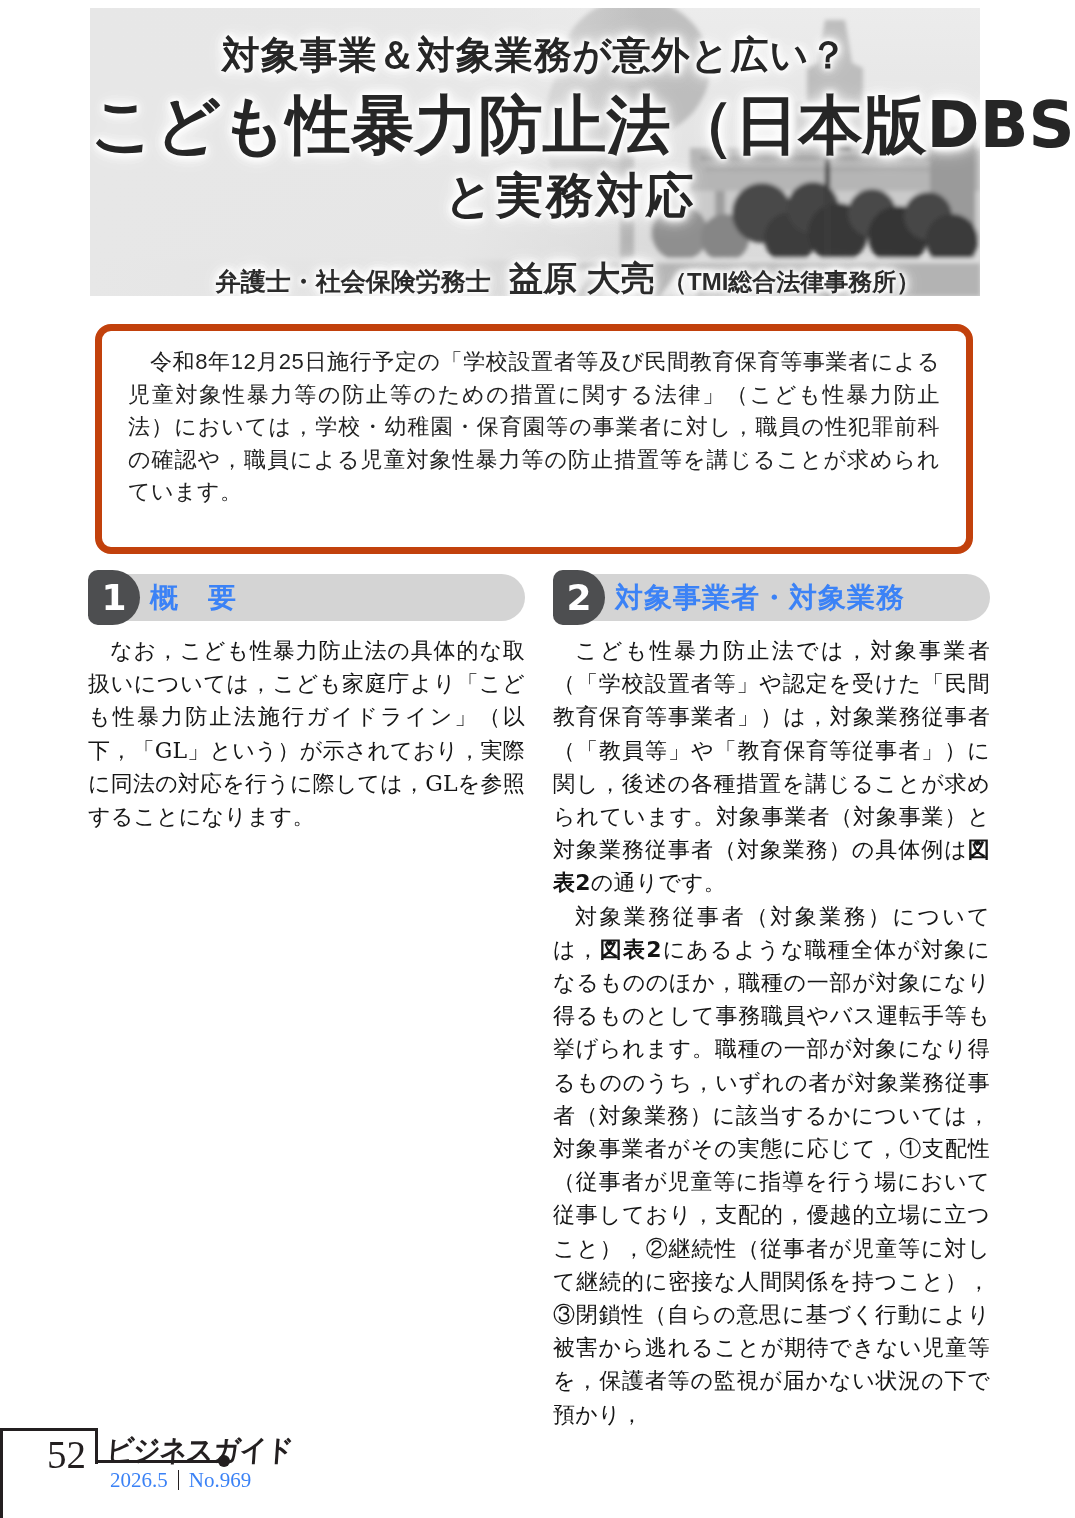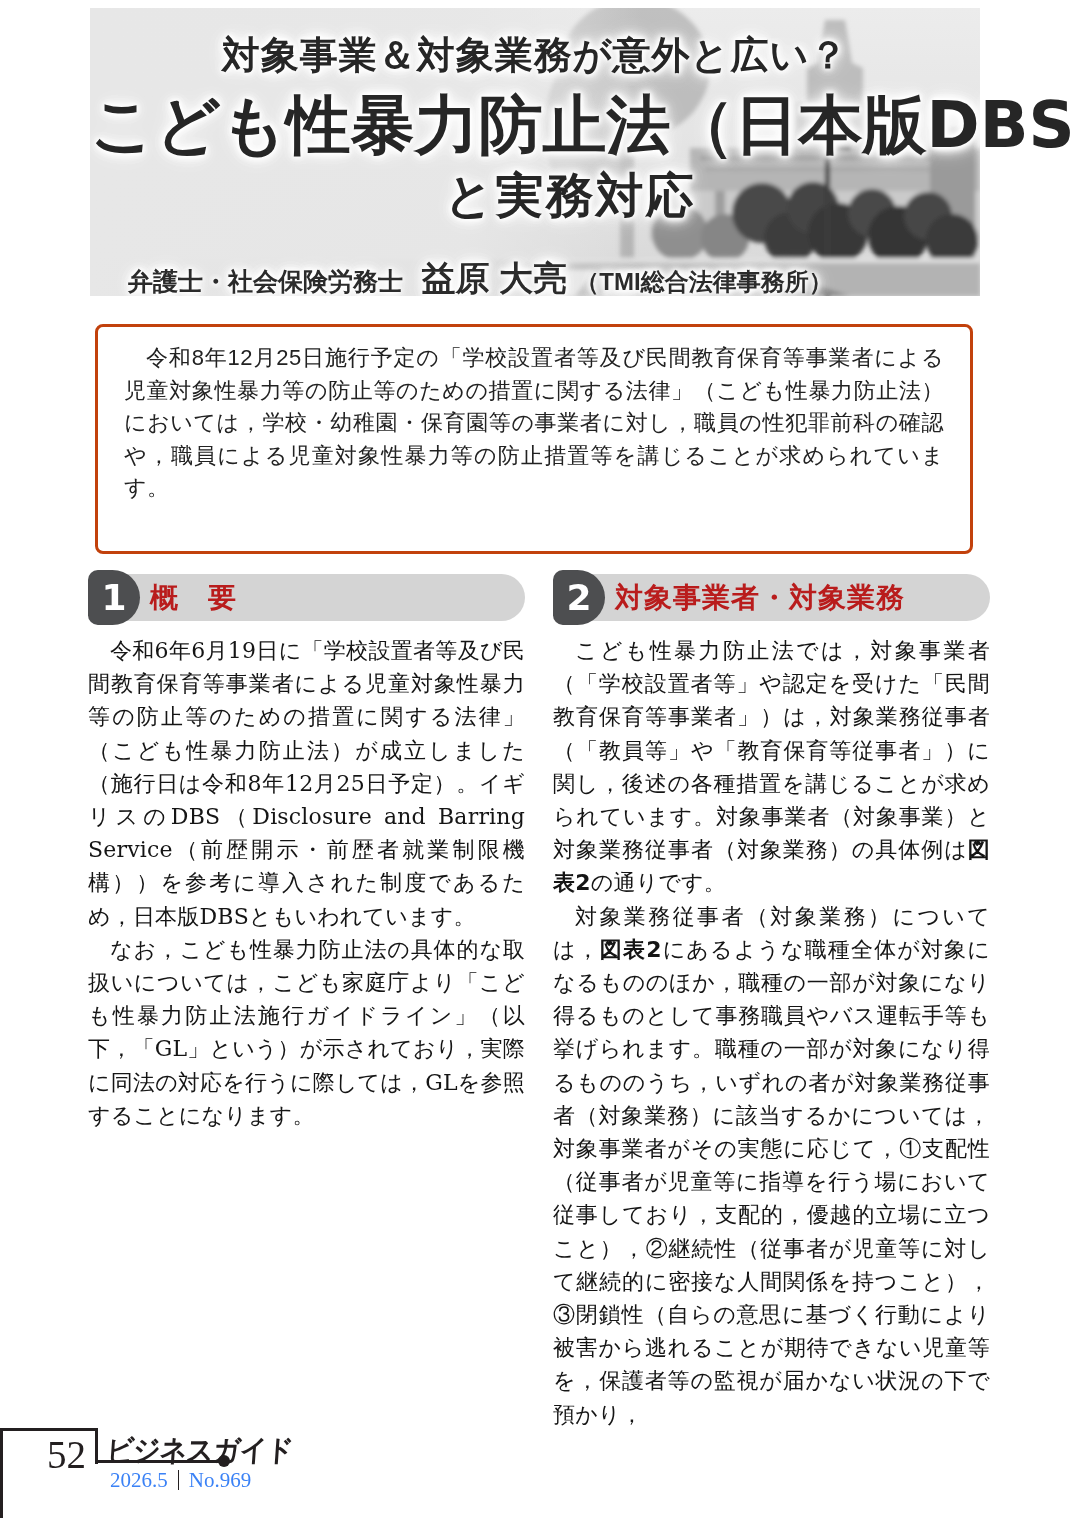--- a/index.html
+++ b/index.html
@@ -25,30 +25,30 @@
     position:absolute;left:0;top:74px;width:890px;text-align:center;
     font-size:64px;font-weight:700;letter-spacing:0px;color:#262626;
     font-family:"DejaVu Sans","Liberation Sans",sans-serif;white-space:nowrap;
   }
   .hero-title2{
     position:absolute;left:35px;top:156px;width:890px;text-align:center;
     font-size:48px;font-weight:700;letter-spacing:2px;color:#262626;
     font-family:"DejaVu Sans","Liberation Sans",sans-serif;
   }
   .hero-author{
-    position:absolute;right:8px;top:248px;width:880px;text-align:left;
+    position:absolute;right:8px;top:248px;width:880px;text-align:center;
     color:#2b2b2b;white-space:nowrap;
   }
   .hero-author .a-prefix{font-size:25px;font-weight:700;}
   .hero-author .a-name{font-size:34px;font-weight:700;margin-left:14px;}
   .hero-author .a-aff{font-size:24px;font-weight:700;margin-left:4px;}
   
   .lead-box{
     position:absolute;left:95px;top:324px;width:878px;height:230px;
-    border:3px solid #c2410c;border-radius:8px;box-sizing:border-box;
+    border:7px solid #c2410c;border-radius:16px;box-sizing:border-box;
     padding:15px 26px 0 26px;
   }
   .lead-box p{
     margin:0;font-size:22px;line-height:32.6px;text-indent:1em;
     text-align:justify;letter-spacing:0.5px;color:#222;
     font-family:"Liberation Sans",sans-serif;
   }
   
   .col{position:absolute;top:570px;width:437px;}
   .col.left{left:88px;}
@@ -59,21 +59,21 @@
     background:#d4d4d4;border-radius:0 24px 24px 0;
   }
   .sec-badge{
     position:absolute;left:0;top:0;width:52px;height:55px;
     background:#4d4e50;border-radius:10px 28px 28px 10px;
     color:#fff;font-size:36px;font-weight:700;line-height:55px;text-align:center;
     font-family:"DejaVu Sans","Liberation Sans",sans-serif;
   }
   .sec-title{
     position:absolute;left:62px;top:9px;font-size:28px;font-weight:700;
-    color:#b91c1c;letter-spacing:1px;
+    color:#3b82f6;letter-spacing:1px;
     font-family:"DejaVu Sans","Liberation Sans",sans-serif;
   }
   .paras{margin-top:8px;}
   .paras p{
     margin:0;font-size:22px;line-height:33.2px;text-indent:1em;
     text-align:justify;color:#151515;letter-spacing:0.2px;
     font-family:"DejaVu Serif","Liberation Serif",serif;
   }
   .paras .bold-ref{
     font-family:"DejaVu Sans","Liberation Sans",sans-serif;
@@ -197,21 +197,20 @@
     <p>令和8年12月25日施行予定の「学校設置者等及び民間教育保育等事業者による児童対象性暴力等の防止等のための措置に関する法律」（こども性暴力防止法）においては，学校・幼稚園・保育園等の事業者に対し，職員の性犯罪前科の確認や，職員による児童対象性暴力等の防止措置等を講じることが求められています。</p>
   </section>
 
   <section class="col left">
     <div class="sec-head">
       <div class="sec-bar"></div>
       <div class="sec-badge">1</div>
       <div class="sec-title">概　要</div>
     </div>
     <div class="paras">
-        <p><span>令和6年6月19日に「学校設置者等及び民間教育保育等事業者による児童対象性暴力等の防止等のための措置に関する法律」（こども性暴力防止法）が成立しました（施行日は令和8年12月25日予定）。イギリスのDBS（Disclosure and Barring Service（前歴開示・前歴者就業制限機構））を参考に導入された制度であるため，日本版DBSともいわれています。</span></p>
         <p><span>なお，こども性暴力防止法の具体的な取扱いについては，こども家庭庁より「こども性暴力防止法施行ガイドライン」（以下，「GL」という）が示されており，実際に同法の対応を行うに際しては，GLを参照することになります。</span></p>
       </div>
   </section>
 
   <section class="col right">
     <div class="sec-head">
       <div class="sec-bar"></div>
       <div class="sec-badge">2</div>
       <div class="sec-title">対象事業者・対象業務</div>
     </div>

